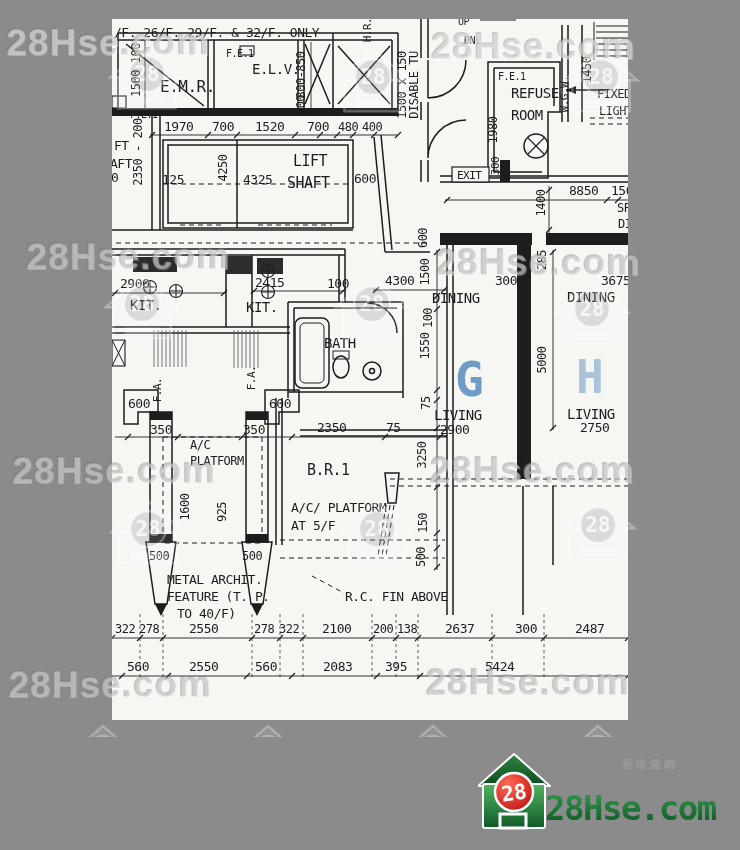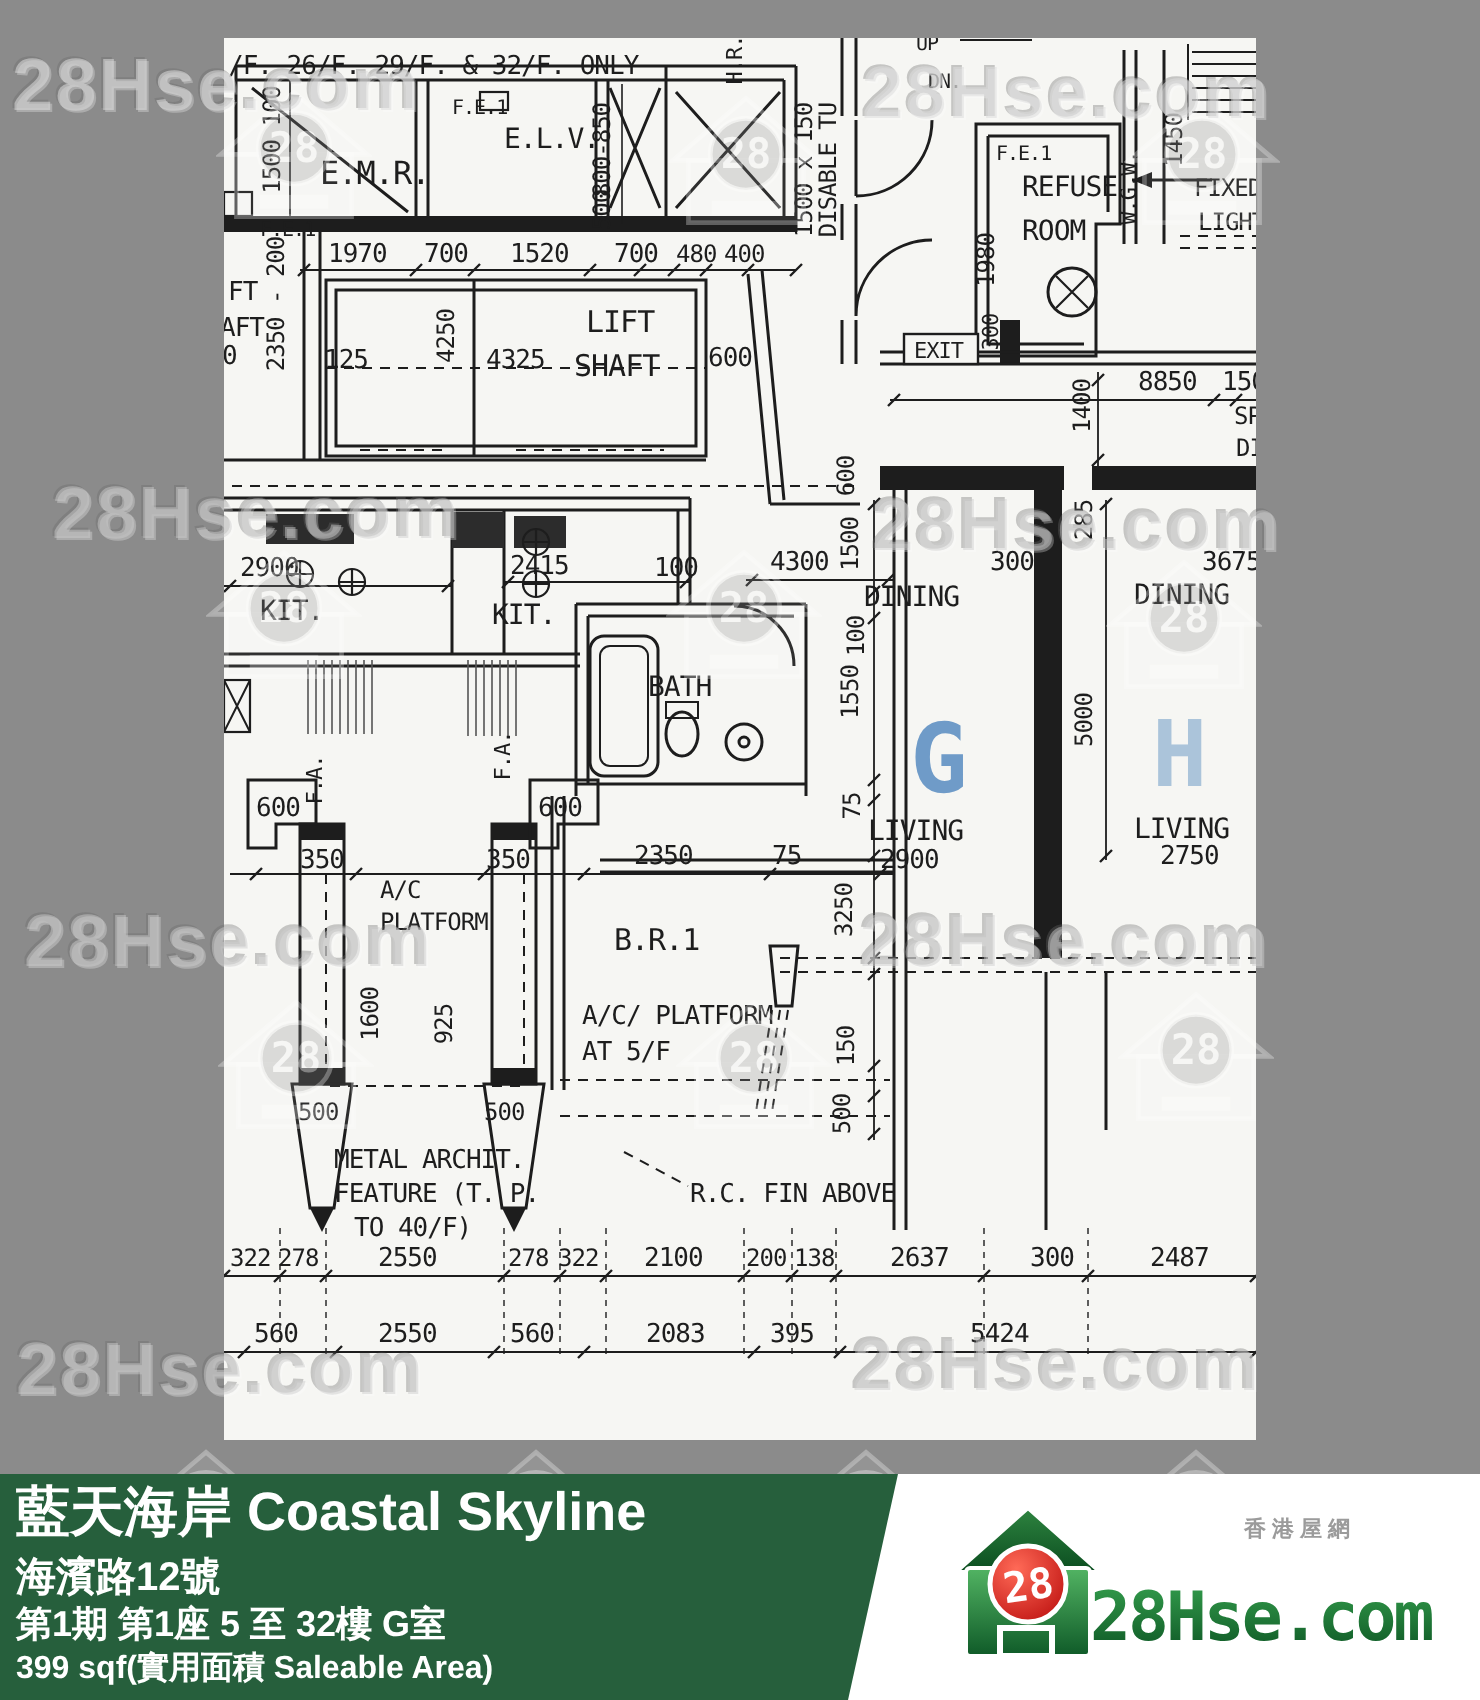--- a/index.html
+++ b/index.html
@@ -286,28 +286,20 @@
 
   <div class="wm-text lite" style="left:6px;top:22px">28Hse.com</div>
   <div class="wm-text lite" style="left:431px;top:26px">28Hse.com</div>
   <div class="wm-text" style="left:26px;top:236px">28Hse.com</div>
   <div class="wm-text" style="left:436px;top:242px">28Hse.com</div>
   <div class="wm-text" style="left:12px;top:450px">28Hse.com</div>
   <div class="wm-text" style="left:430px;top:450px">28Hse.com</div>
   <div class="wm-text" style="left:8px;top:664px">28Hse.com</div>
   <div class="wm-text" style="left:426px;top:662px">28Hse.com</div>
 
-  <div class="footer-white">
-    <div class="footer-green" style="background:#265f3c">
-      <div class="ft ft-title">藍天海岸 Coastal Skyline</div>
-      <div class="ft ft-address">海濱路12號</div>
-      <div class="ft ft-unit">第1期 第1座 5 至 32樓 G室</div>
-      <div class="ft ft-area">399 sqf(實用面積 Saleable Area)</div>
-    </div>
-  </div>
 
   <svg class="layer" style="left:478px;top:752px" width="260" height="95" viewBox="0 0 260 95">
     <defs>
       <linearGradient id="gGreen" x1="0" y1="0" x2="0" y2="1">
         <stop offset="0" stop-color="#52b463"></stop>
           <stop offset="1" stop-color="#0f5a28"></stop>
       </linearGradient>
       <linearGradient id="gGreenDark" x1="0" y1="0" x2="0" y2="1">
         <stop offset="0" stop-color="#2e8440"></stop>
           <stop offset="1" stop-color="#0b4d20"></stop>

